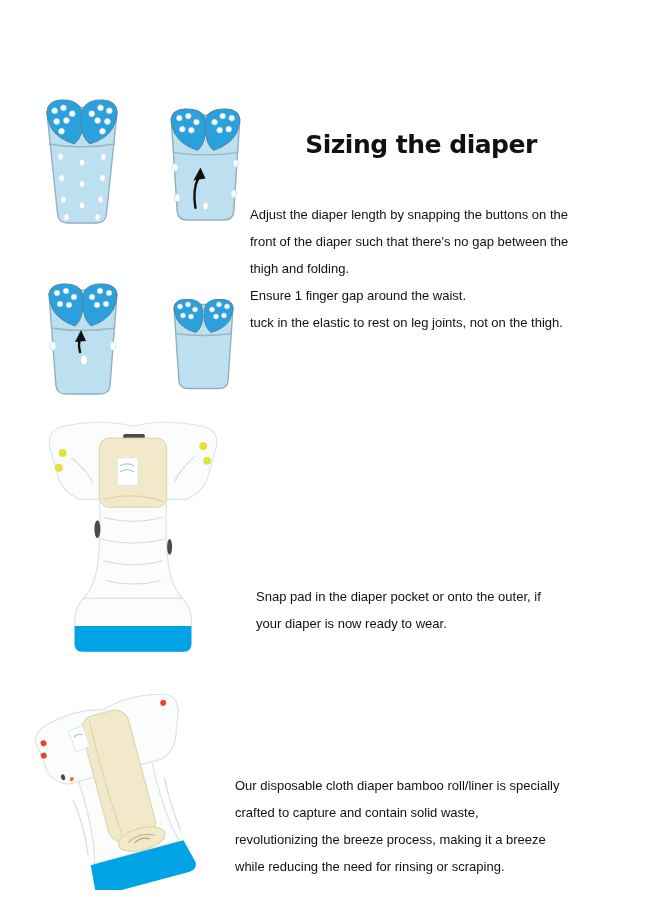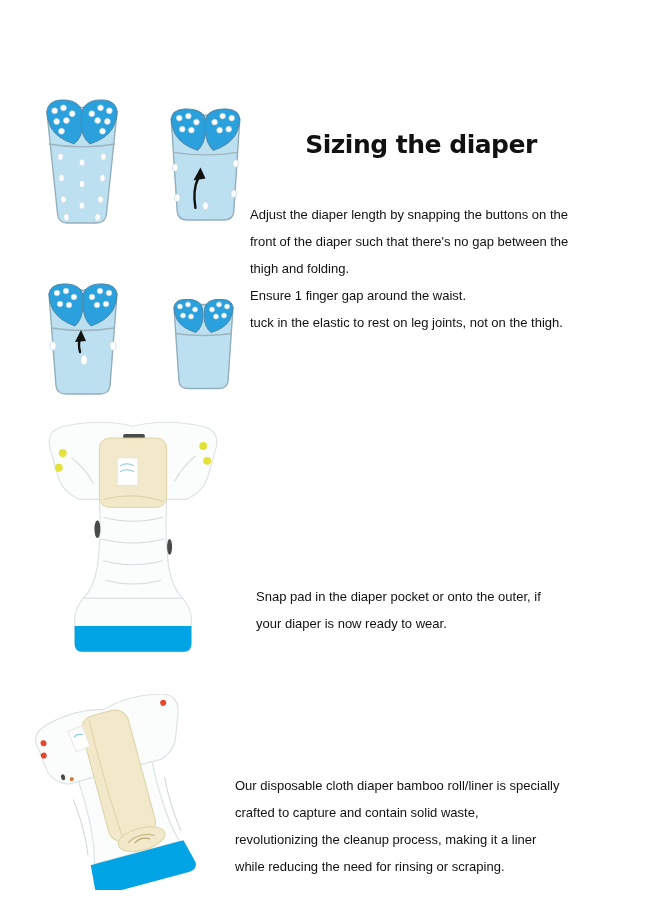--- a/index.html
+++ b/index.html
@@ -201,21 +201,21 @@
       <path d="M155,38 Q141,50 134,64"></path>
     </g>
 
     <path class="ph-band" d="M33,210 L151,210 L151,228 Q151,236 143,236 L41,236 Q33,236 33,228 Z"></path>
   </svg>
 
 
   <div class="abs body-text" style="left:235px;top:772px;width:410px;">
     <div>Our disposable cloth diaper bamboo roll/liner is specially</div>
     <div>crafted to capture and contain solid waste,</div>
-    <div>revolutionizing the cleanup process, making it a liner</div>
+    <div>revolutionizing the breeze process, making it a breeze</div>
     <div>while reducing the need for rinsing or scraping.</div>
   </div>
 
   <svg class="abs" style="left:25px;top:694px;" width="210" height="196" viewBox="0 0 210 195">
     <g transform="rotate(-15 105 97)">
 
       <path class="ph-white" d="M28,34 Q22,16 42,11 Q74,3 100,11 Q130,3 160,11 Q177,15 172,33 L164,54 Q160,68 144,74 L48,74 Q32,68 30,54 Z"></path>
 
       <path class="ph-white" d="M58,74 L134,74 Q132,110 136,140 L140,158 L52,158 L56,140 Q60,110 58,74 Z"></path>
 

